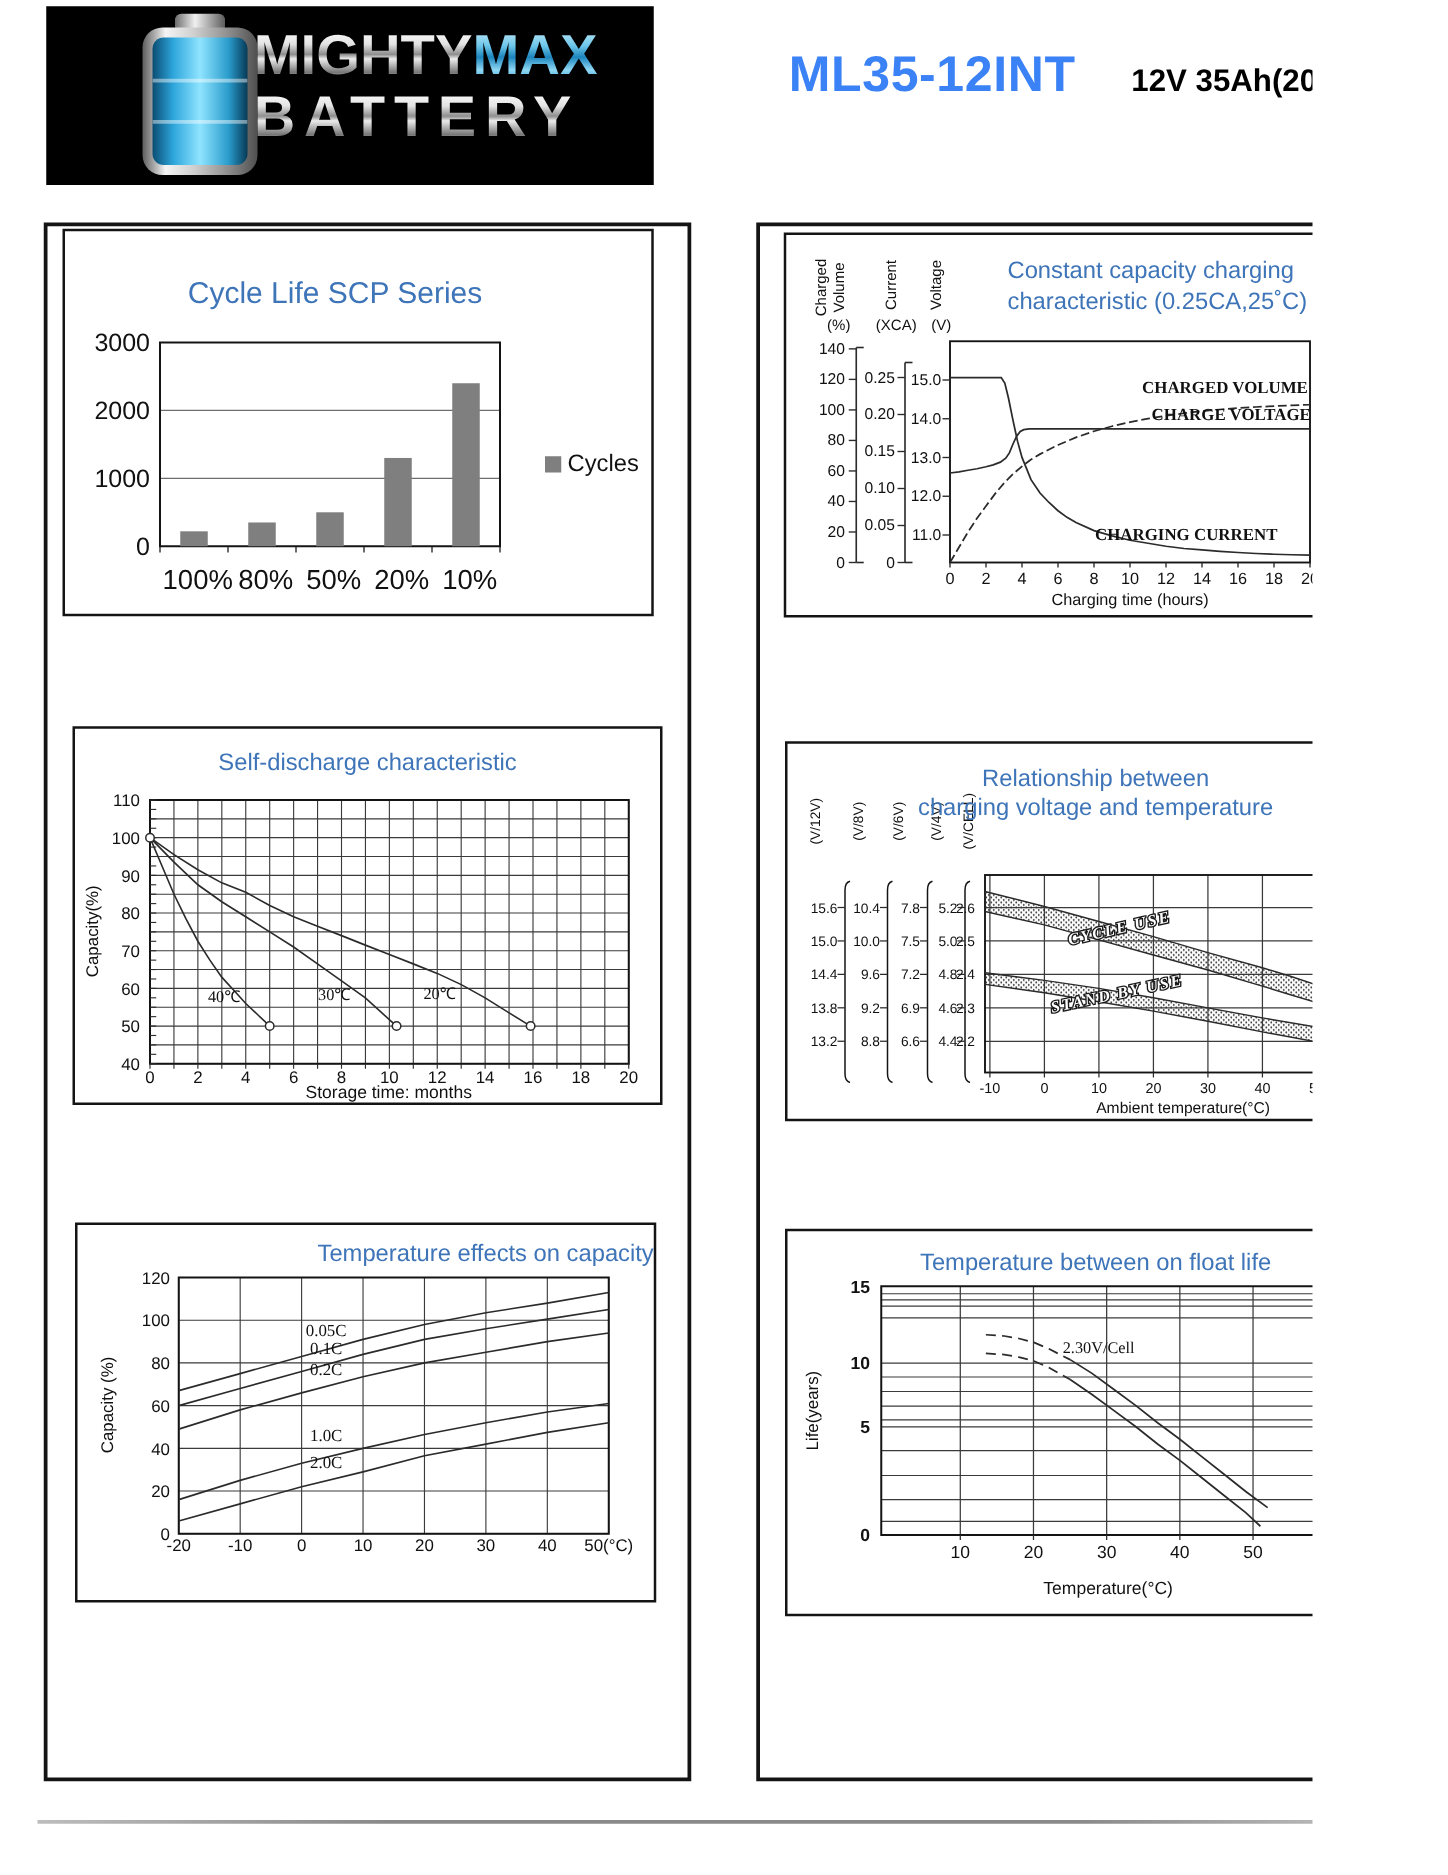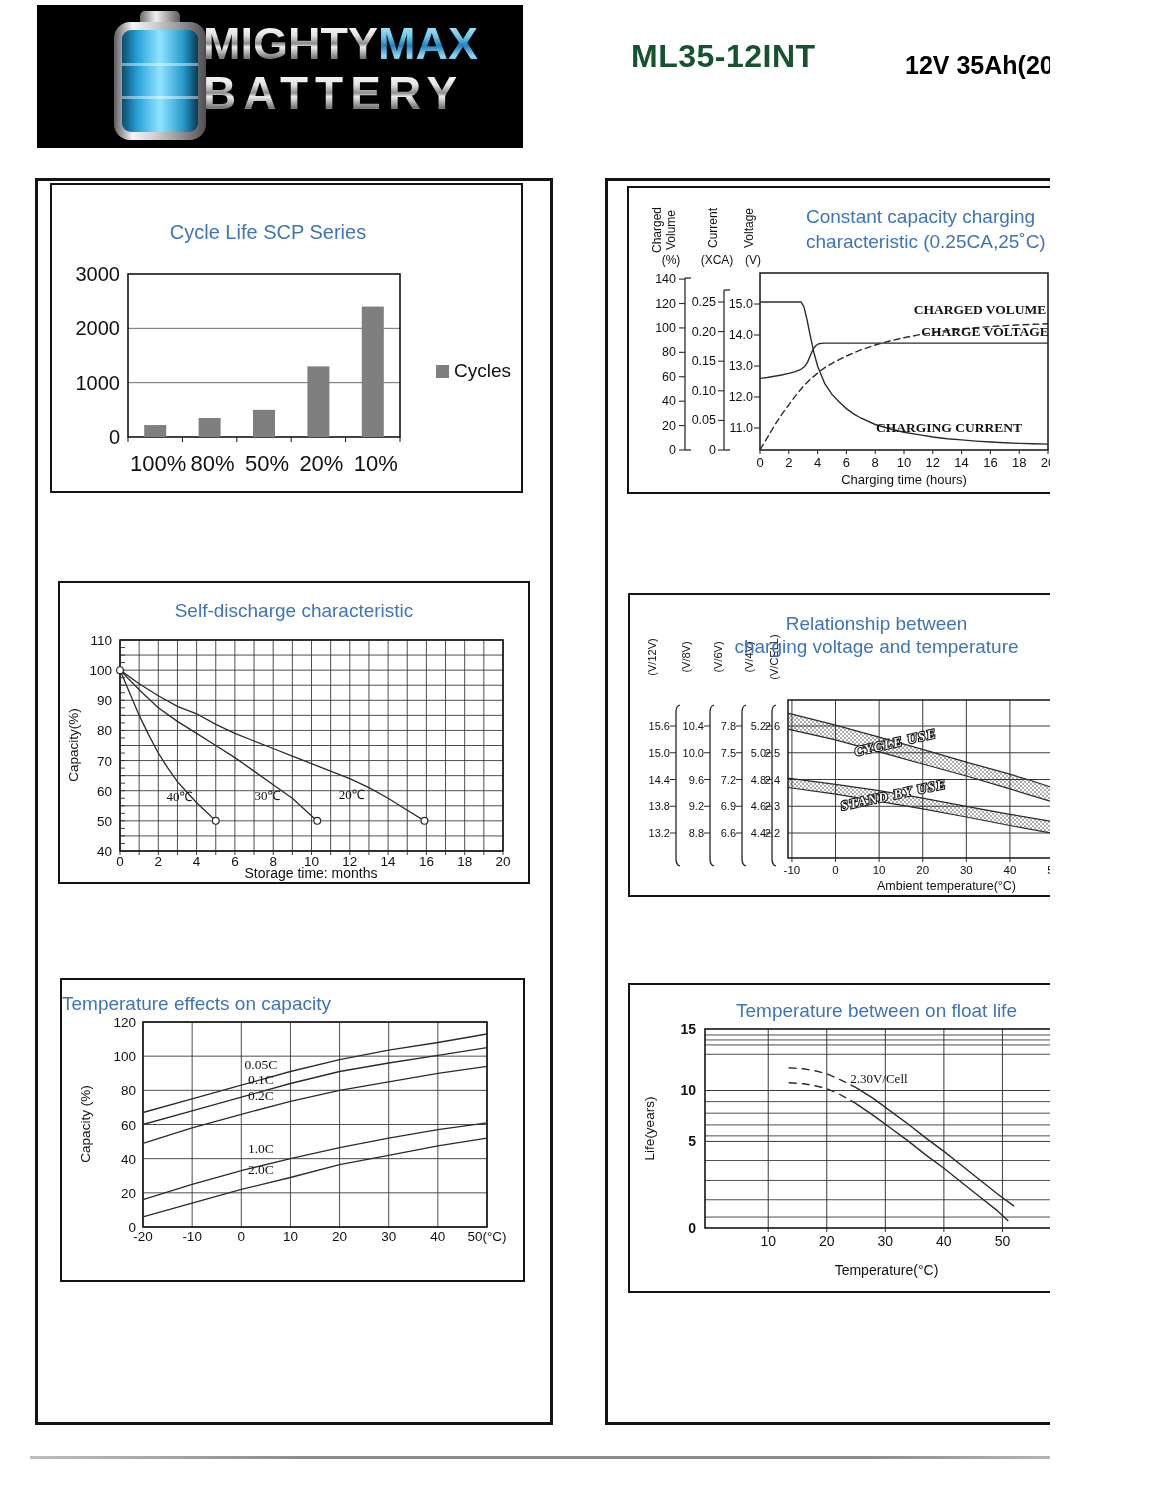--- a/index.html
+++ b/index.html
@@ -12,42 +12,42 @@
   .batt{position:absolute;left:55px;top:4px;width:130px;height:138px}
   .batt-cap{position:absolute;left:48px;top:2px;width:40px;height:15px;border-radius:5px;background:linear-gradient(90deg,#6d6d6d,#f0f0f0 40%,#9a9a9a 75%,#5c5c5c)}
   .batt-body{position:absolute;left:22px;top:13px;width:92px;height:118px;border-radius:16px;background:linear-gradient(90deg,#5d5d5d,#f4f4f4 20%,#cfcfcf 45%,#8d8d8d 75%,#4f4f4f);padding:8px}
   .batt-inner{width:100%;height:100%;border-radius:9px;background:linear-gradient(90deg,#0a4d73,#2ea6dc 22%,#8fe4ff 50%,#2a9ccc 80%,#063a57);position:relative;overflow:hidden}
   .batt-seg{position:absolute;left:0;width:100%;height:3px;background:rgba(255,255,255,.45)}
   .logo-text{position:absolute;left:166px;top:16px;line-height:1}
   .logo-line1{font-size:45px;font-weight:bold;letter-spacing:0px;white-space:nowrap}
   .logo-line2{font-size:46px;font-weight:bold;letter-spacing:7px;margin-top:4px;white-space:nowrap}
   .chrome{background:linear-gradient(180deg,#ffffff 4%,#e3e3e3 32%,#8d8d8d 50%,#ececec 58%,#767676 82%,#d6d6d6 100%);-webkit-background-clip:text;background-clip:text;-webkit-text-fill-color:transparent;color:#c9c9c9;display:inline-block}
   .bluechrome{background:linear-gradient(180deg,#cdeefb 0%,#6cc6ea 35%,#1d85bd 55%,#8fd8f4 78%,#2e9ed2 100%);-webkit-background-clip:text;background-clip:text;-webkit-text-fill-color:transparent;color:#45aede;display:inline-block}
-  .model{position:absolute;left:631px;top:38px;font-size:32px;font-weight:bold;letter-spacing:.5px;color:#14532d;white-space:nowrap}
+  .model{position:absolute;left:631px;top:38px;font-size:40px;font-weight:bold;letter-spacing:.5px;color:#3b82f6;white-space:nowrap}
   .spec{position:absolute;left:905px;top:51px;font-size:25px;font-weight:bold;color:#000;white-space:nowrap}
 
   
   .outer{position:absolute;border:3px solid #141414;background:#fff}
   #outer-left{left:35px;top:178px;width:518px;height:1247px}
   #outer-right{left:605px;top:178px;width:530px;height:1247px}
   .cbox{position:absolute;border:2px solid #141414;background:#fff}
   #box-cycle{left:50px;top:183px;width:473px;height:310px}
   #box-cv{left:627px;top:186px;width:460px;height:308px}
   #box-sd{left:58px;top:581px;width:472px;height:303px}
   #box-vt{left:628px;top:593px;width:497px;height:304px}
   #box-cap{left:60px;top:978px;width:465px;height:304px}
   #box-fl{left:628px;top:983px;width:497px;height:310px}
   .cbox svg{position:absolute;left:-2px;top:-2px;overflow:visible}
 
   .ctitle{position:absolute;color:#3e74b8;white-space:pre-line;z-index:3}
-  .t-cycle{left:46px;top:36px;width:340px;text-align:center;font-size:20px}
+  .t-cycle{left:46px;top:36px;width:340px;text-align:center;font-size:24px}
   .t-cv{left:177px;top:17px;width:270px;text-align:left;font-size:19px;line-height:1.3}
   .t-sd{left:0;top:17px;width:100%;text-align:center;font-size:19px}
   .t-vt{left:0;top:18px;width:100%;text-align:center;font-size:19px;line-height:1.2}
-  .t-cap{left:0;top:13px;width:100%;text-align:left;font-size:19px}
+  .t-cap{left:0;top:13px;width:100%;text-align:right;font-size:19px}
   .t-fl{left:0;top:15px;width:100%;text-align:center;font-size:19px}
 
   .hr-sep{position:absolute;left:30px;top:1456px;width:1110px;height:3px;background:linear-gradient(90deg,#bdbdbd,#8a8a8a 25%,#8a8a8a 75%,#c9c9c9)}
 </style>
 </head>
 <body>
 
 <div class="page">
 
   <div class="logo-box">

